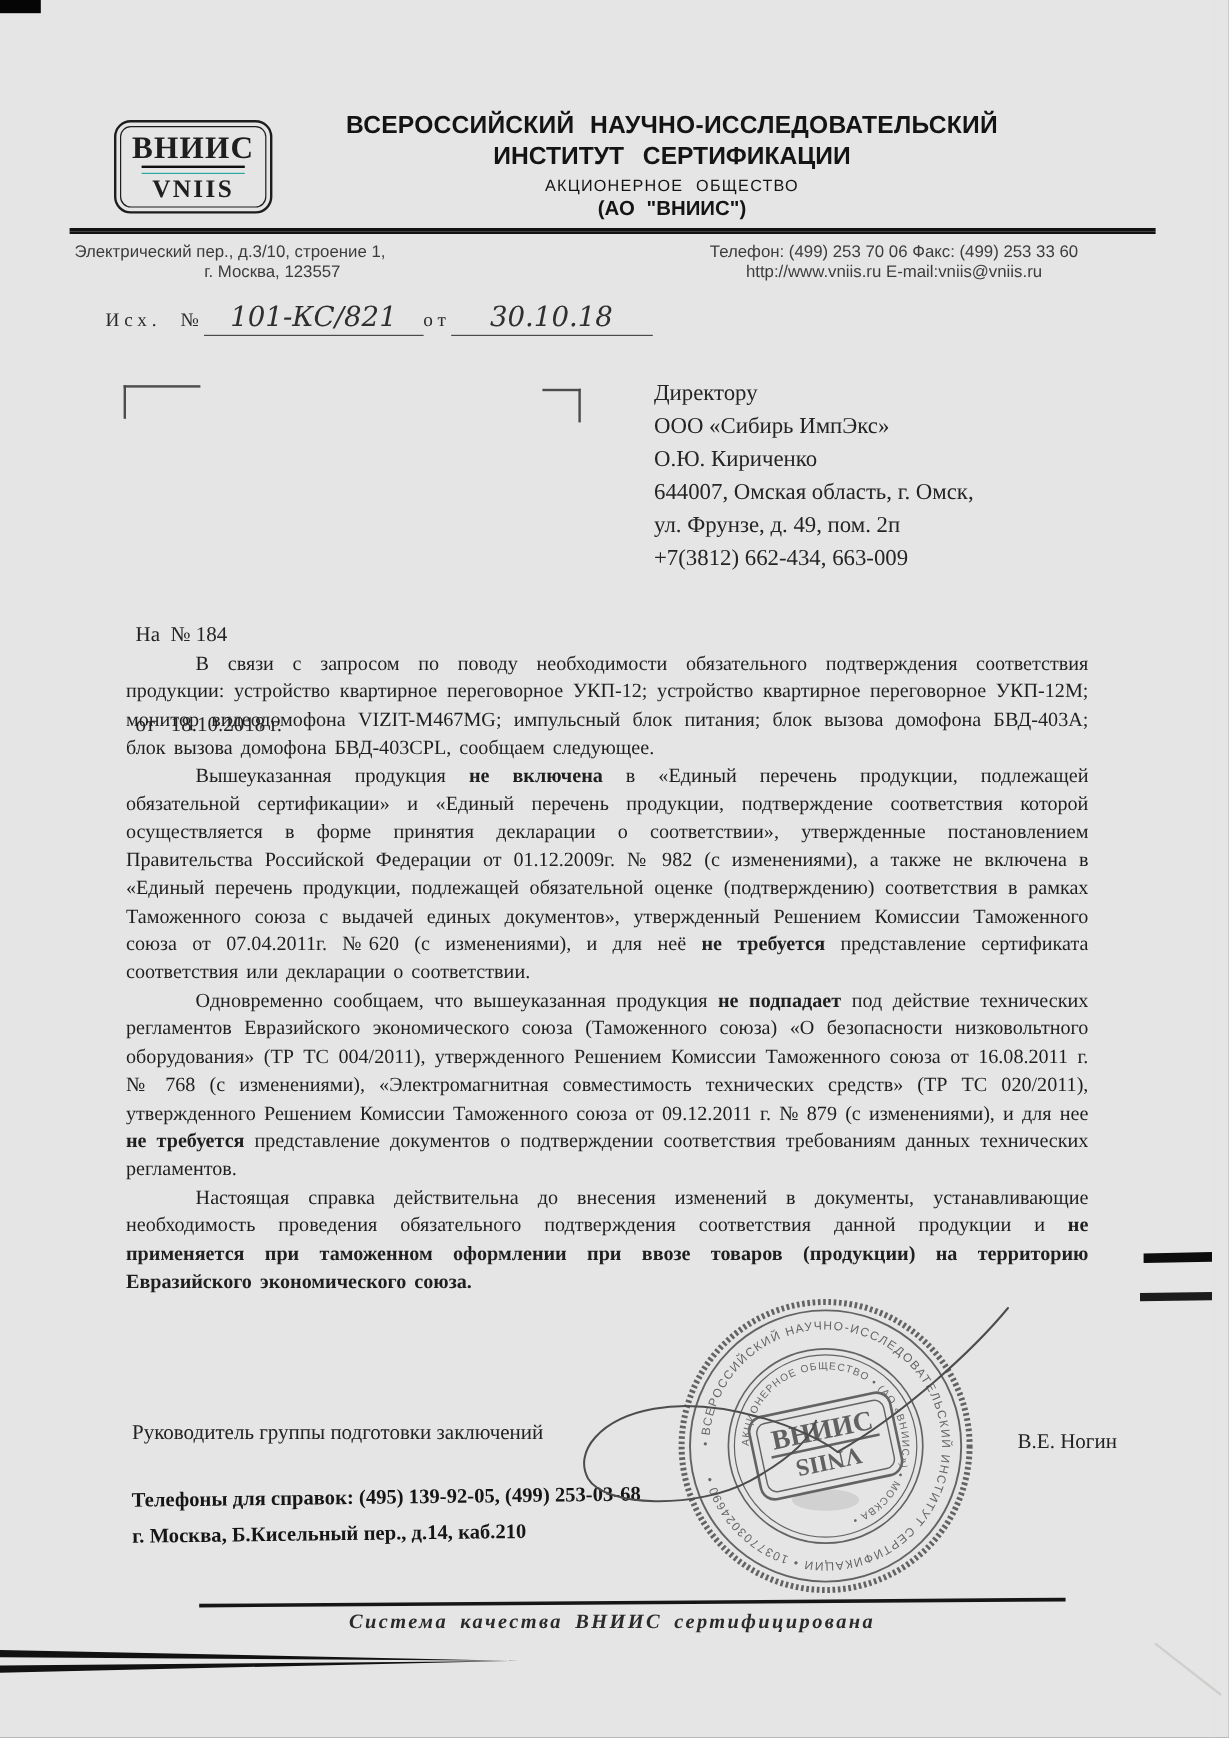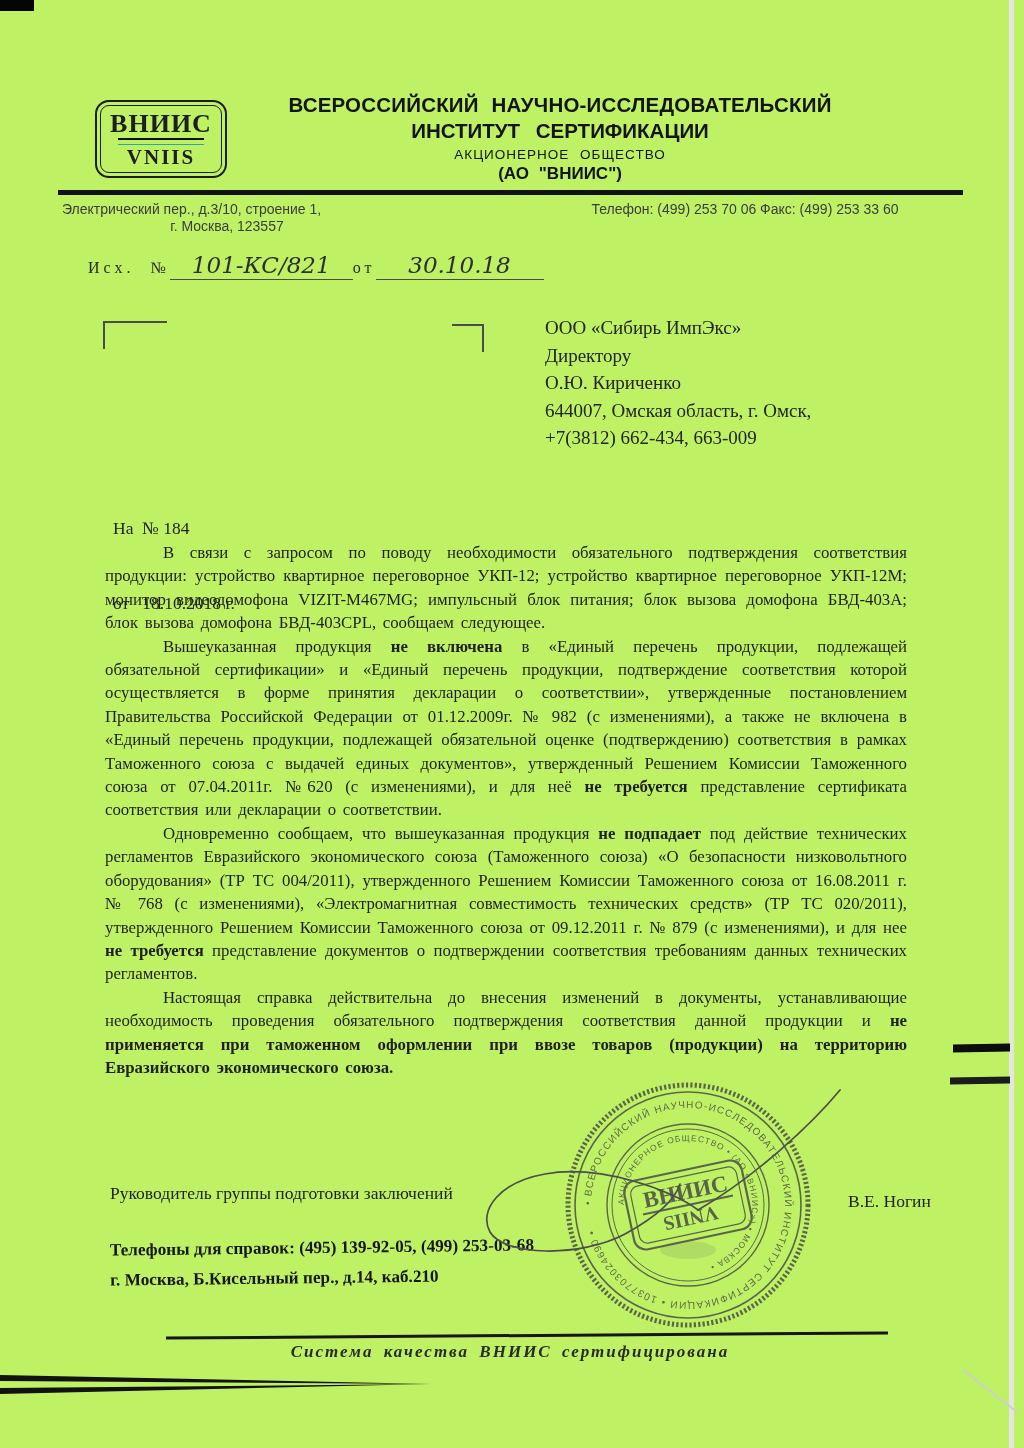--- a/index.html
+++ b/index.html
@@ -1,18 +1,18 @@
 <!DOCTYPE html>
 <html><head>
 <meta charset="utf-8">
 <style>
   html,body{margin:0;padding:0;background:#9a9a9a;}
   .page{
     position:relative;width:1024px;height:1448px;margin:0 auto;
-    background:#bef264;overflow:hidden;
+    background:#e5e5e5;overflow:hidden;
     font-family:"Liberation Serif",serif;color:#1e1e1e;
   }
   .abs{position:absolute;}
 
   
   .corner-mark{left:0;top:0;width:34px;height:11px;background:#050505;}
   .edge-strip{left:1009px;top:0;width:5px;height:1448px;background:#e4e4e2;}
   .mark-r1{left:953px;top:1044px;width:57px;height:8px;background:#0d0d0d;transform:skewY(-1.2deg);}
   .mark-r2{left:950px;top:1077px;width:60px;height:7px;background:#1c1c1c;transform:skewY(-0.8deg);}
   .corner-faint{left:955px;top:1390px;width:70px;height:2px;background:#cfcfcd;transform:rotate(38deg);}
@@ -98,37 +98,39 @@
   </div>
 
   <div class="abs dbl-rule"></div>
 
   <div class="abs addr-l">
     <div>Электрический пер., д.3/10, строение 1,</div>
     <div class="l2">г. Москва, 123557</div>
   </div>
   <div class="abs addr-r">
     <div>Телефон: (499) 253 70 06  Факс: (499)  253 33 60</div>
+    <div>http://www.vniis.ru  E-mail:vniis@vniis.ru</div>
   </div>
 
   <div class="abs ref">
     <span class="lbl">Исх.  №</span>
     <span class="u1"><span class="hand">101-КС/821</span></span>
     <span class="lbl">от</span>
     <span class="u2"><span class="hand">30.10.18</span></span>
   </div>
 
   <div class="abs brkt-l"></div>
   <div class="abs brkt-r"></div>
 
   <div class="abs recipient">
+    <div>Директору</div>
     <div>ООО «Сибирь ИмпЭкс»</div>
-    <div>Директору</div>
     <div>О.Ю. Кириченко</div>
     <div>644007, Омская область, г. Омск,</div>
+    <div>ул. Фрунзе, д. 49, пом. 2п</div>
     <div>+7(3812) 662-434, 663-009</div>
   </div>
 
   <div class="abs in-reply">
     <div>На  № 184</div>
     <div>от   18.10.2018 г.</div>
   </div>
 
   <div class="abs body">
     <p><span>В связи с запросом по поводу необходимости обязательного подтверждения соответствия продукции: устройство квартирное переговорное УКП-12; устройство квартирное переговорное УКП-12М; монитор видеодомофона VIZIT-M467MG; импульсный блок питания; блок вызова домофона БВД-403А; блок вызова домофона БВД-403CPL, сообщаем следующее.</span></p>

